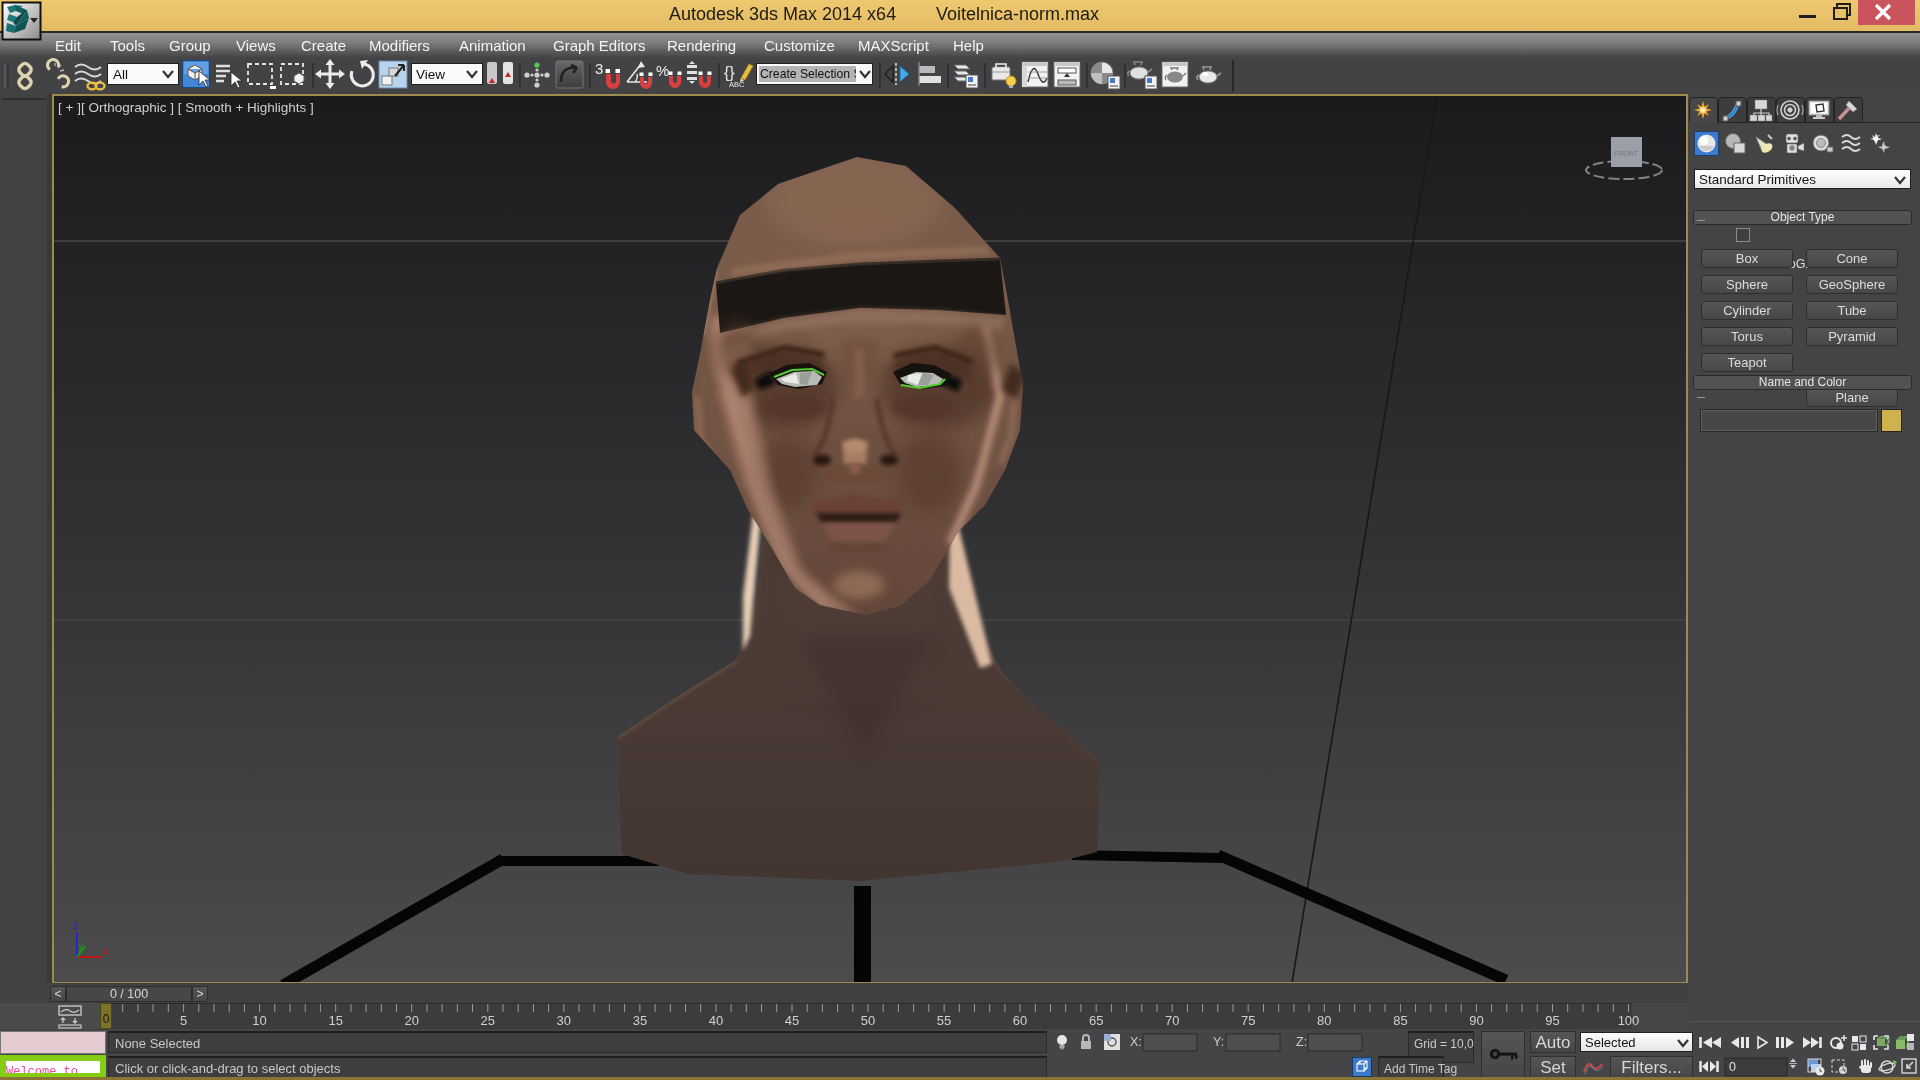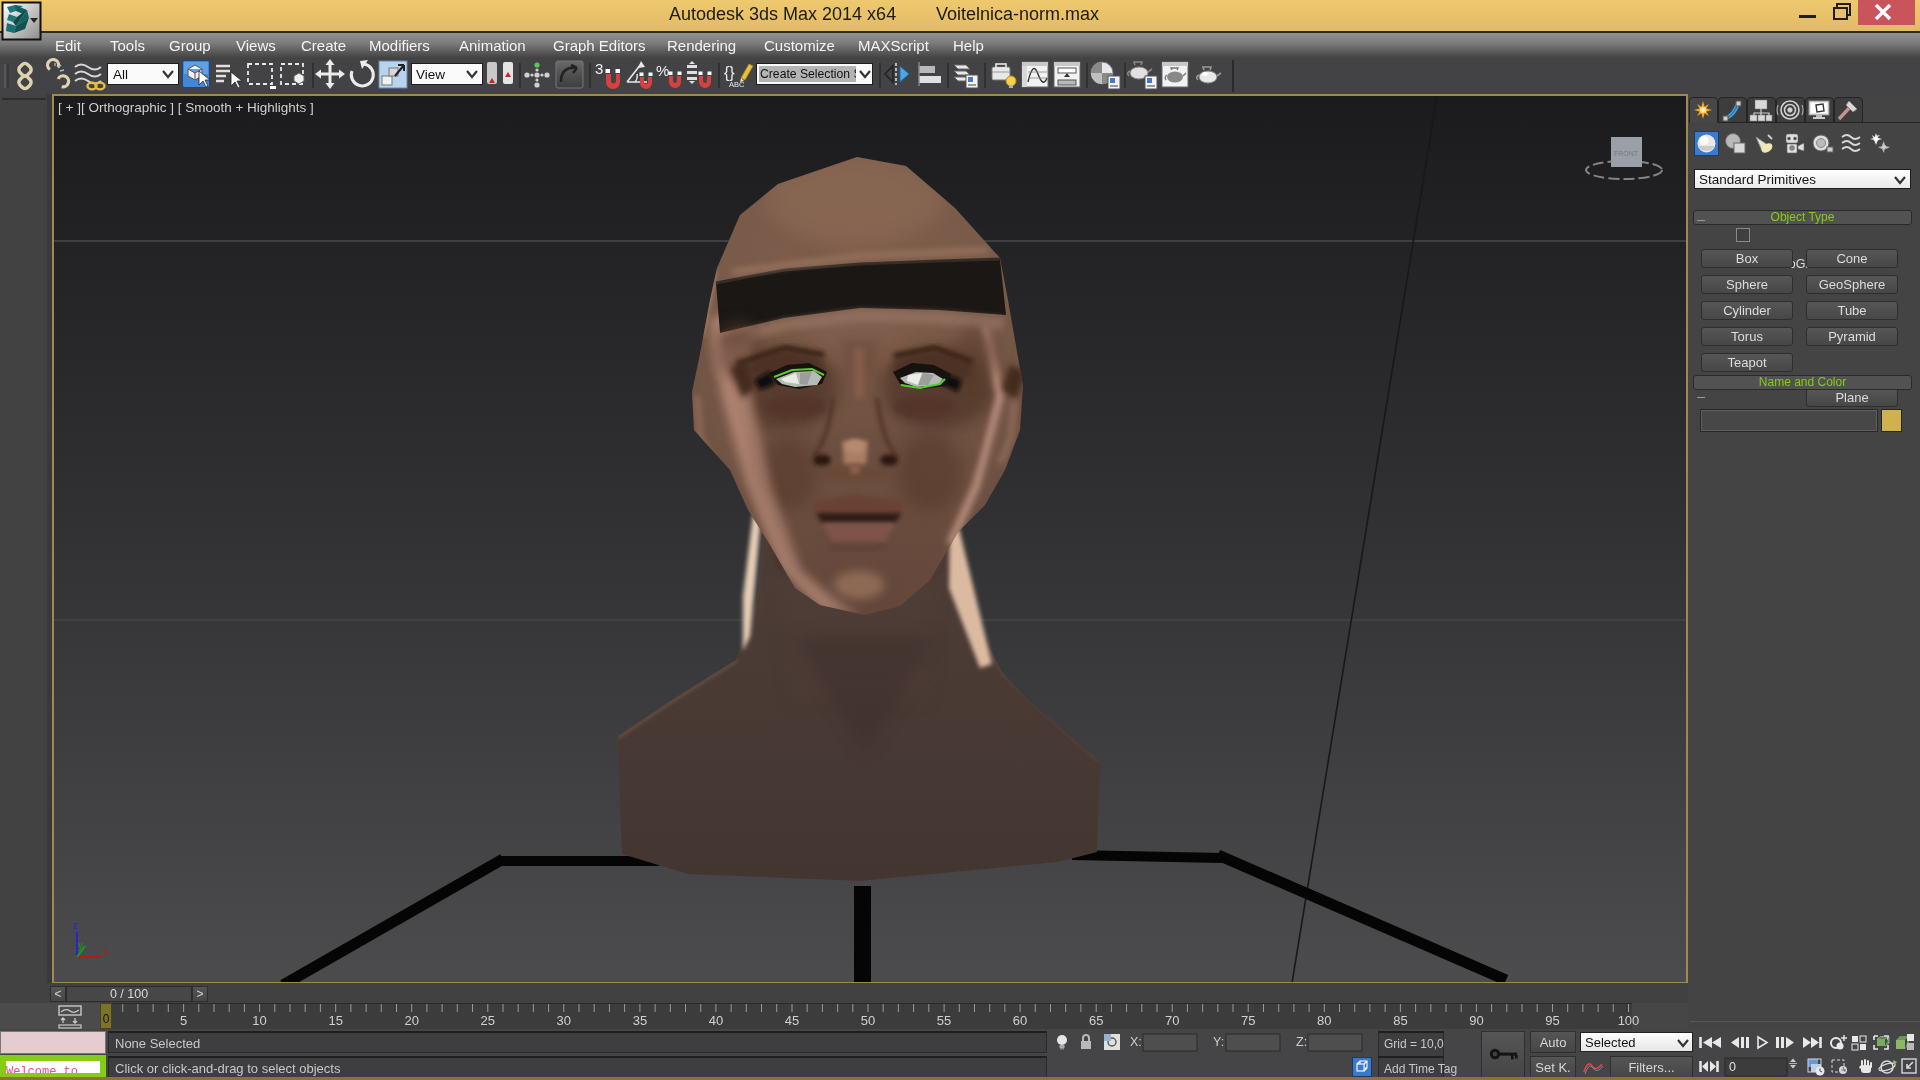--- a/index.html
+++ b/index.html
@@ -15,23 +15,23 @@
 #closebtn{left:1858px;top:0;width:57px;height:25px;background:#c9545c;}
 #leftstrip{left:0;top:94px;width:52px;height:935px;background:#424242;}
 #vpborder{left:52px;top:94px;width:1636px;height:889px;background:#9e8a4e;}
 #viewport{left:54px;top:96px;width:1632px;height:886px;}
 #cmdpanel{left:1688px;top:94px;width:232px;height:935px;background:#444444;}
 #trackrow{left:52px;top:983px;width:1636px;height:20px;background:#414141;}
 #rulerrow{left:0px;top:1003px;width:1688px;height:26px;background:#464646;}
 #statusbg{left:0;top:1029px;width:1920px;height:51px;background:#454547;}
 #bottomline{left:0;top:1077px;width:1920px;height:3px;background:#8a7434;}
 .panelbtn{position:absolute;width:92px;height:19px;background:linear-gradient(#565656,#474747);border:1px solid #2e2e2e;border-radius:3px;color:#dcdcdc;font-size:13px;text-align:center;line-height:18px;box-sizing:border-box;}
-.rollhead{position:absolute;left:5px;width:217px;height:13px;background:#525252;border:1px solid #2a2a2a;border-radius:3px;color:#84cc16;font-size:12px;text-align:center;line-height:12px;}
+.rollhead{position:absolute;left:5px;width:217px;height:13px;background:#525252;border:1px solid #2a2a2a;border-radius:3px;color:#e5e5e5;font-size:12px;text-align:center;line-height:12px;}
 .sunkbox{position:absolute;background:#3e3e40;border:1px solid #2a2a2a;border-top:2px solid #1f1f1f;box-sizing:border-box;color:#c8c8c8;font-size:13px;}
-.raisedbtn{position:absolute;background:linear-gradient(#555555,#464646);border:1px solid #2f2f2f;box-sizing:border-box;color:#d6d6d6;font-size:13px;text-align:center;}
+.raisedbtn{position:absolute;background:linear-gradient(#555555,#464646);border:1px solid #2f2f2f;box-sizing:border-box;color:#d6d6d6;font-size:17px;text-align:center;}
 .whitedrop{position:absolute;background:#f4f4f4;border:1px solid #222;box-sizing:border-box;color:#111;font-size:13px;}
 </style>
 </head>
 <body>
 <div class="abs" id="titlebar"></div>
 <div class="abs" id="titleline"></div>
 <div class="abs" id="menubar"></div>
 <div class="abs" id="toolbar"></div>
 <div class="abs" id="titletext">Autodesk 3ds Max  2014 x64</div>
 <div class="abs" id="fnametext">Voitelnica-norm.max</div>
@@ -821,21 +821,21 @@
       <circle cx="0" cy="0" r="4" fill="none" stroke="#555" stroke-width="1.4"></circle>
       <rect x="-8" y="-8" width="7" height="7" fill="#9ab0d0"></rect>
     </g>
 <text x="80" y="15" font-size="12.5" fill="#cccccc" font-family="Liberation Sans">X:</text>
 <rect x="93" y="3" width="54" height="17" fill="#4e4e4e" stroke="#2a2a2a"></rect>
 <text x="163" y="15" font-size="12.5" fill="#cccccc" font-family="Liberation Sans">Y:</text>
 <rect x="176" y="3" width="54" height="17" fill="#4e4e4e" stroke="#2a2a2a"></rect>
 <text x="246" y="15" font-size="12.5" fill="#cccccc" font-family="Liberation Sans">Z:</text>
 <rect x="258" y="3" width="54" height="17" fill="#4e4e4e" stroke="#2a2a2a"></rect>
 </svg>
-<div class="sunkbox" style="left:1378px;top:1031px;width:66px;height:32px;">
+<div class="sunkbox" style="left:1408px;top:1031px;width:66px;height:32px;">
     <span style="position:absolute;left:5px;top:4px;font-size:12px;white-space:nowrap;">Grid = 10,0</span>
   </div>
 <div class="sunkbox" style="left:1378px;top:1056px;width:66px;height:22px;">
     <span style="position:absolute;left:5px;top:4px;font-size:12px;white-space:nowrap;">Add Time Tag</span>
   </div>
 <div class="abs" style="left:1352px;top:1057px;width:20px;height:20px;background:#3a78c8;border:1px solid #183a66;box-sizing:border-box;"></div>
 <svg class="abs" style="left:1354px;top:1059px" width="16" height="16">
     <g stroke="#fff" stroke-width="1.1" fill="none">
       <rect x="3" y="5" width="7" height="7"></rect>
       <path d="M3 5 L6 2 L13 2 L13 9 L10 12 M6 2 L6 5 M13 2 L10 5 M13 9 L10 9"></path>

